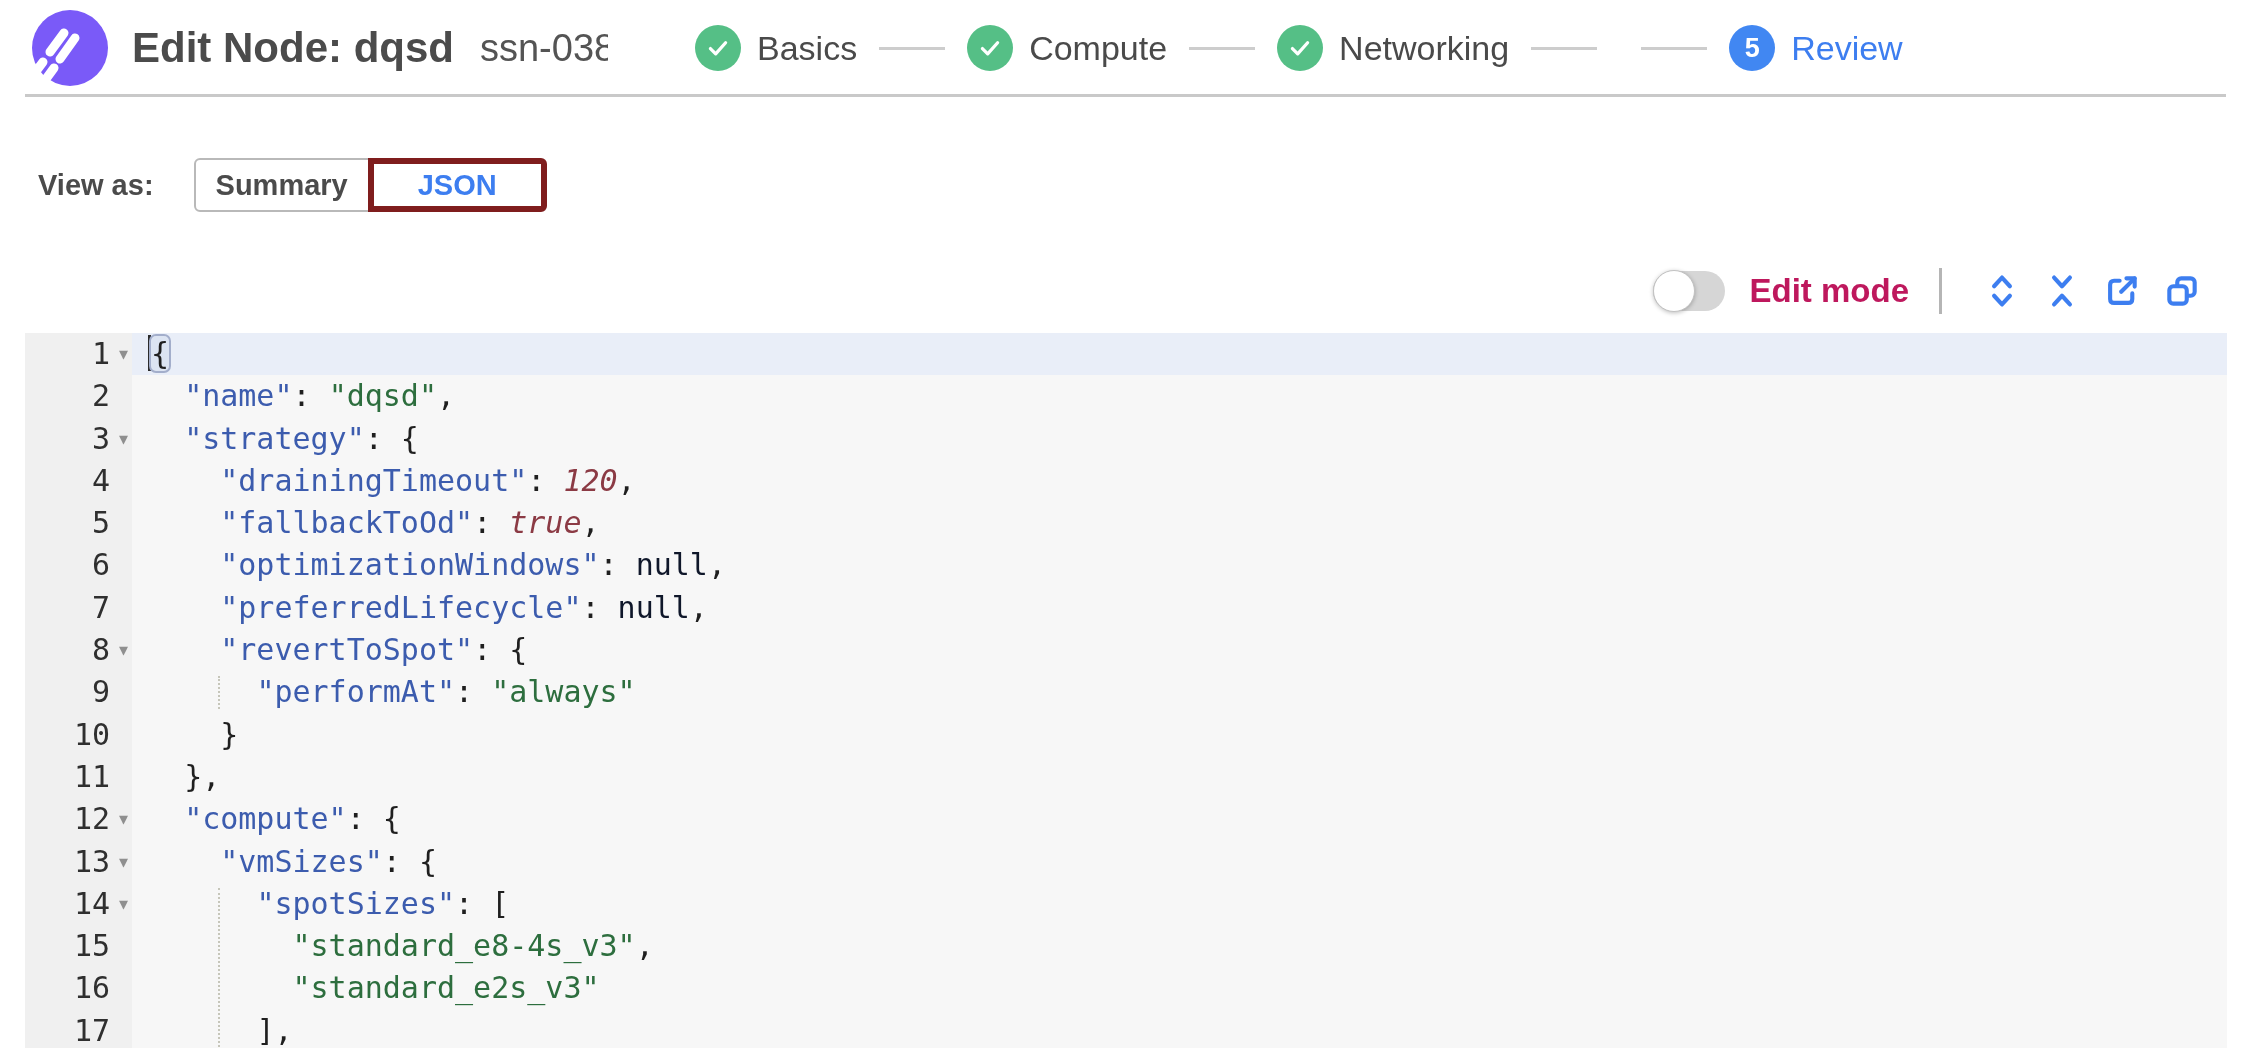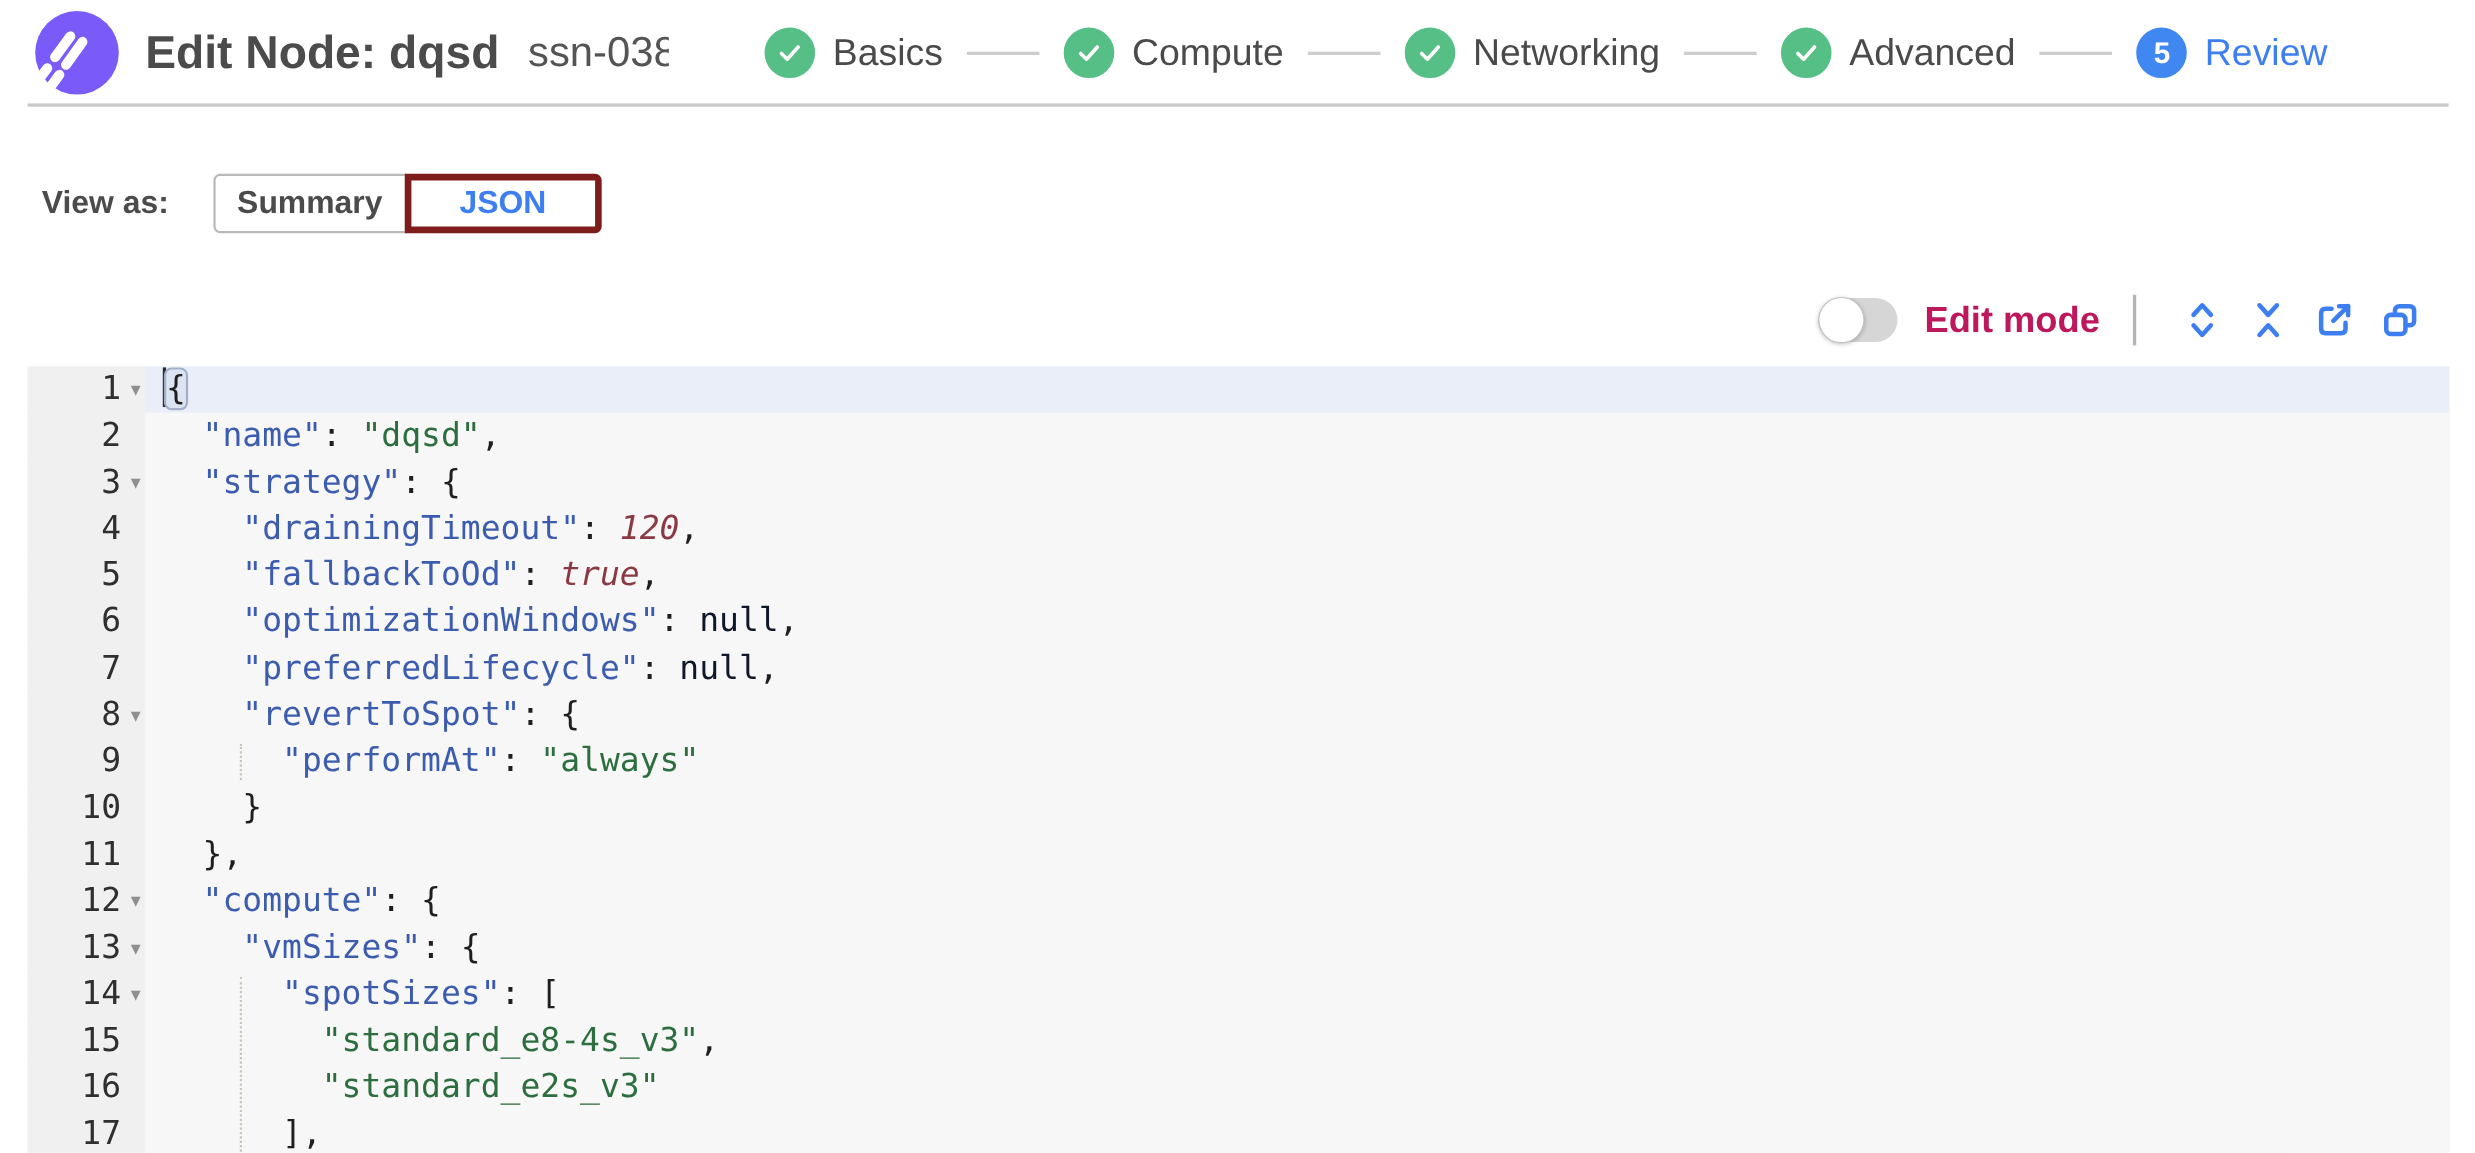--- a/index.html
+++ b/index.html
@@ -100,28 +100,20 @@
     <div class="step-conn"></div>
     <div class="step">
       <span class="step-circle done">
         <svg viewBox="0 0 24 24">
             <polyline points="5.5,12.5 10,17 18.5,7.5" fill="none" stroke="#fff" stroke-width="2.8" stroke-linecap="round" stroke-linejoin="round"></polyline>
           </svg>
       </span>
       <span class="step-label">Networking</span>
     </div>
     <div class="step-conn"></div>
-    <div class="step">
-      <span class="step-circle done">
-        <svg viewBox="0 0 24 24">
-            <polyline points="5.5,12.5 10,17 18.5,7.5" fill="none" stroke="#fff" stroke-width="2.8" stroke-linecap="round" stroke-linejoin="round"></polyline>
-          </svg>
-      </span>
-      <span class="step-label">Advanced</span>
-    </div>
     <div class="step-conn"></div>
     <div class="step current">
       <span class="step-circle current">5</span>
       <span class="step-label">Review</span>
     </div>
   </div>
 </div>
 <div class="hdr-divider"></div>
 
 <div class="viewas">

